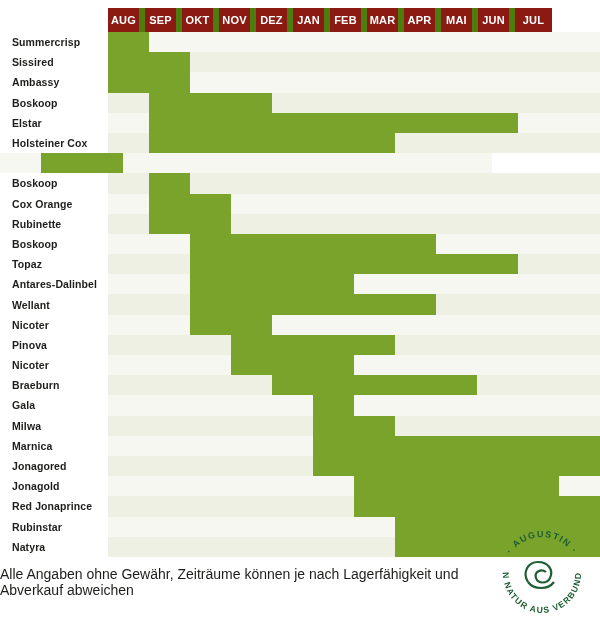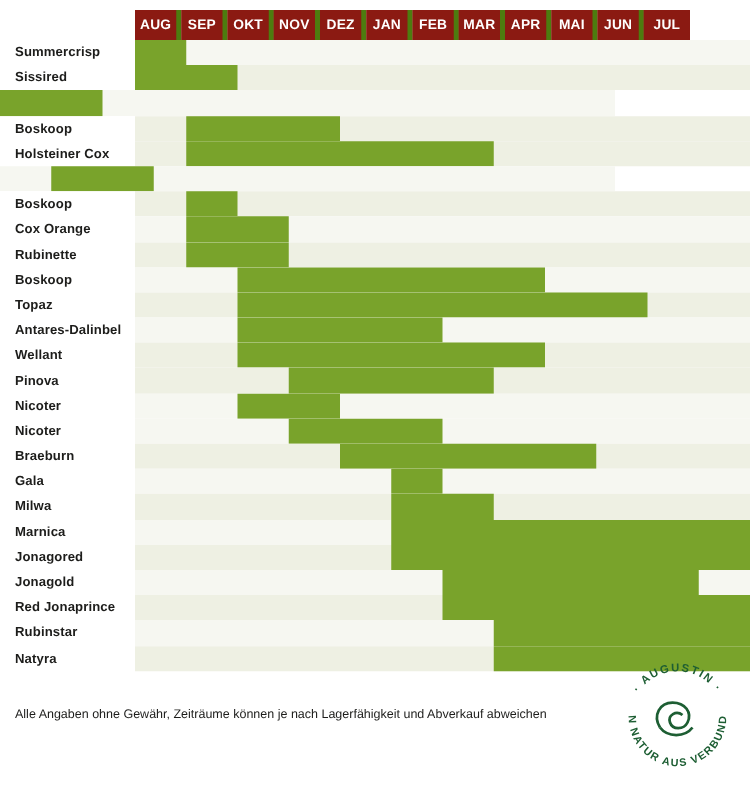--- a/index.html
+++ b/index.html
@@ -38,21 +38,21 @@
     height: 24px;
     background: #8c1515;
     background: #8b1a12;
     color: #ffffff;
     font-size: 11px;
     font-weight: bold;
     letter-spacing: 0.2px;
     display: flex;
     align-items: center;
     justify-content: center;
-    border-right: 4px solid #4d7c0f;
+    border-right: 6px solid #4d7c0f;
     box-sizing: border-box;
   }
   .month-cell:last-child { border-right: none; }
 
   
   #rows {
     position: absolute;
     left: 0;
     top: 32px;
     width: 600px;
@@ -86,24 +86,24 @@
     position: absolute;
     top: 0;
     bottom: 0;
     background: #77a32a;
     background: #79a32b;
   }
 
   
   .footnote {
     position: absolute;
-    left: 12px;
+    left: 0;
     top: 566px;
     width: 480px;
-    font-size: 10px;
+    font-size: 14px;
     color: #1d1d1b;
   }
 
   
   .logo {
     position: absolute;
     right: 10px;
     bottom: 8px;
     width: 96px;
     height: 96px;
@@ -140,30 +140,37 @@
           <div class="bar" style="left: 0px; width: 41px; background: rgb(121, 163, 43);"></div>
         </div>
       </div>
       <div class="row alt">
         <div class="label">Sissired</div>
         <div class="track">
           <div class="bar" style="left: 0px; width: 82px; background: rgb(121, 163, 43);"></div>
         </div>
       </div>
       <div class="row">
+        <div class="label">Ambassy</div>
         <div class="track">
           <div class="bar" style="left: 0px; width: 82px; background: rgb(121, 163, 43);"></div>
         </div>
       </div>
       <div class="row alt">
         <div class="label">Boskoop</div>
         <div class="track">
           <div class="bar" style="left: 41px; width: 123px; background: rgb(121, 163, 43);"></div>
         </div>
       </div>
+      <div class="row">
+        <div class="label">Elstar</div>
+        <div class="track">
+          <div class="bar" style="left: 41px; width: 369px; background: rgb(121, 163, 43);"></div>
+        </div>
+      </div>
       <div class="row alt">
         <div class="label">Holsteiner Cox</div>
         <div class="track">
           <div class="bar" style="left: 41px; width: 246px; background: rgb(121, 163, 43);"></div>
         </div>
       </div>
       <div class="row">
         <div class="track">
           <div class="bar" style="left: 41px; width: 82px; background: rgb(121, 163, 43);"></div>
         </div>
@@ -203,30 +210,30 @@
         <div class="track">
           <div class="bar" style="left: 82px; width: 164px; background: rgb(121, 163, 43);"></div>
         </div>
       </div>
       <div class="row alt">
         <div class="label">Wellant</div>
         <div class="track">
           <div class="bar" style="left: 82px; width: 246px; background: rgb(121, 163, 43);"></div>
         </div>
       </div>
+      <div class="row">
+        <div class="label">Nicoter</div>
+        <div class="track">
+          <div class="bar" style="left: 82px; width: 82px; background: rgb(121, 163, 43);"></div>
+        </div>
+      </div>
       <div class="row alt">
         <div class="label">Pinova</div>
         <div class="track">
           <div class="bar" style="left: 123px; width: 164px; background: rgb(121, 163, 43);"></div>
-        </div>
-      </div>
-      <div class="row">
-        <div class="label">Nicoter</div>
-        <div class="track">
-          <div class="bar" style="left: 82px; width: 82px; background: rgb(121, 163, 43);"></div>
         </div>
       </div>
       <div class="row">
         <div class="label">Nicoter</div>
         <div class="track">
           <div class="bar" style="left: 123px; width: 123px; background: rgb(121, 163, 43);"></div>
         </div>
       </div>
       <div class="row alt">
         <div class="label">Braeburn</div>

